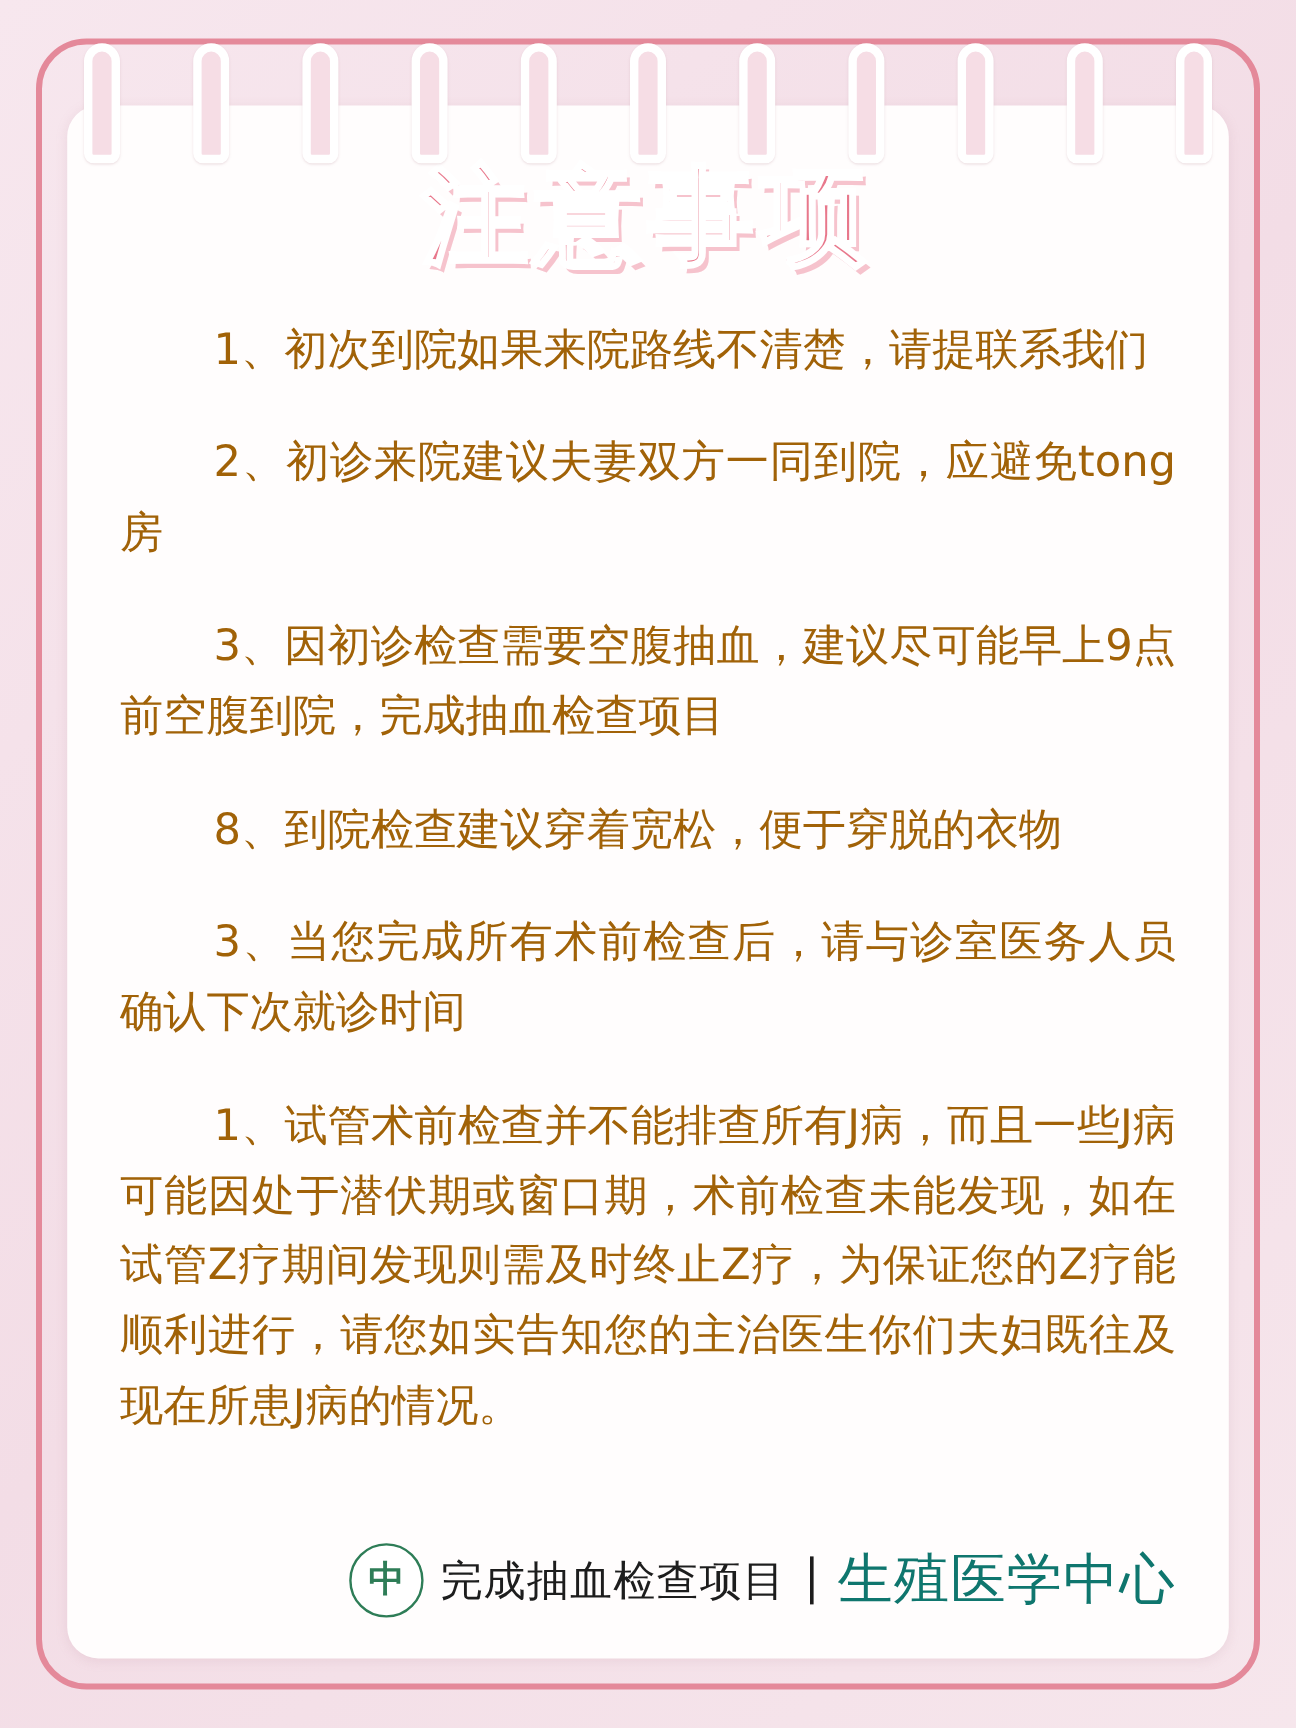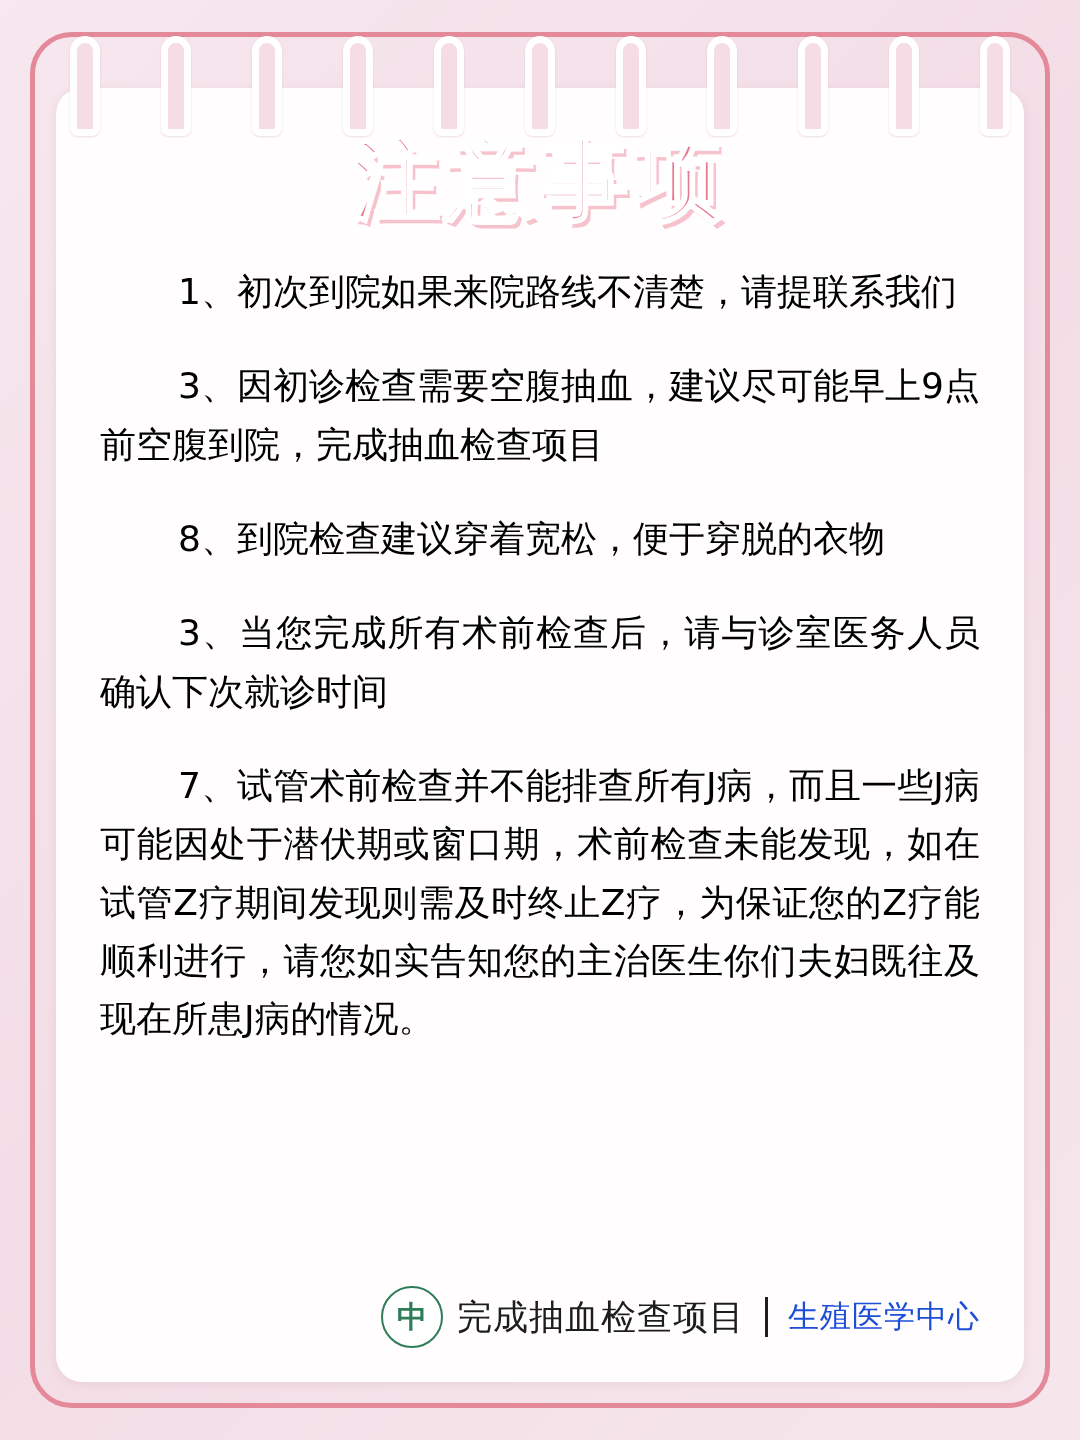--- a/index.html
+++ b/index.html
@@ -91,21 +91,21 @@
   }
 
   .items {
     margin-top: 26px;
     padding: 0 4px;
   }
 
   .item {
     font-size: 36px;
     line-height: 1.62;
-    color: #000000;
+    color: #a16207;
     text-indent: 78px;
     margin-bottom: 26px;
     text-align: justify;
     font-family: "DejaVu Sans", "Liberation Sans", sans-serif;
   }
 
   .item.long {
     margin-bottom: 10px;
   }
 
@@ -142,22 +142,22 @@
     letter-spacing: 1px;
     font-family: "DejaVu Sans", "Liberation Sans", sans-serif;
   }
   .divider-bar {
     width: 3px;
     height: 40px;
     background: #1d1d1d;
     margin: 0 6px;
   }
   .dept-name {
-    font-size: 31px;
-    color: #1d4ed8;
+    font-size: 46px;
+    color: #0f766e;
     letter-spacing: 1px;
     font-family: "DejaVu Sans", "Liberation Sans", sans-serif;
   }
 </style>
 </head>
 <body>
 
 <div class="poster">
 
   <div class="frame"></div>
@@ -175,24 +175,25 @@
     <div class="ring"></div>
     <div class="ring"></div>
   </div>
 
   <div class="sheet">
 
     <h1 class="title">注意事项</h1>
 
     <div class="items">
       <p class="item">1、初次到院如果来院路线不清楚，请提联系我们</p>
+      <p class="item">2、初诊来院建议夫妻双方一同到院，应避免tong房</p>
       <p class="item">3、因初诊检查需要空腹抽血，建议尽可能早上9点前空腹到院，完成抽血检查项目</p>
       <p class="item">8、到院检查建议穿着宽松，便于穿脱的衣物</p>
       <p class="item">3、当您完成所有术前检查后，请与诊室医务人员确认下次就诊时间</p>
-      <p class="item long">7、试管术前检查并不能排查所有J病，而且一些J病可能因处于潜伏期或窗口期，术前检查未能发现，如在试管Z疗期间发现则需及时终止Z疗，为保证您的Z疗能顺利进行，请您如实告知您的主治医生你们夫妇既往及现在所患J病的情况。</p>
+      <p class="item long">1、试管术前检查并不能排查所有J病，而且一些J病可能因处于潜伏期或窗口期，术前检查未能发现，如在试管Z疗期间发现则需及时终止Z疗，为保证您的Z疗能顺利进行，请您如实告知您的主治医生你们夫妇既往及现在所患J病的情况。</p>
     </div>
 
     <div class="footer">
       <div class="logo-mark">
         <span>中</span>
       </div>
       <div class="hospital-name">完成抽血检查项目</div>
       <div class="divider-bar"></div>
       <div class="dept-name">生殖医学中心</div>
     </div>

